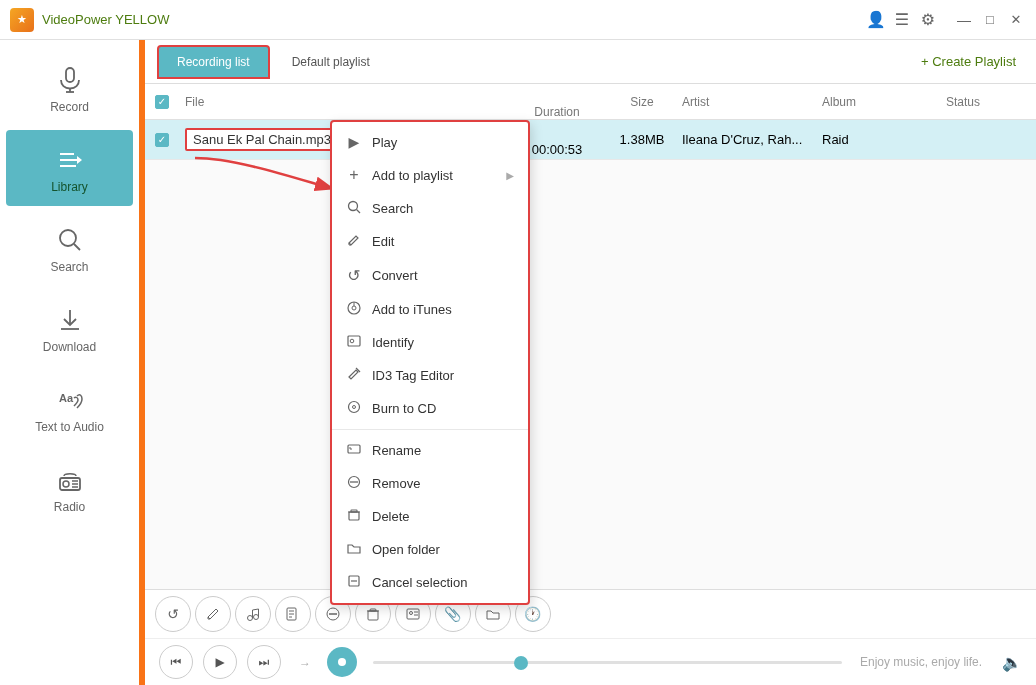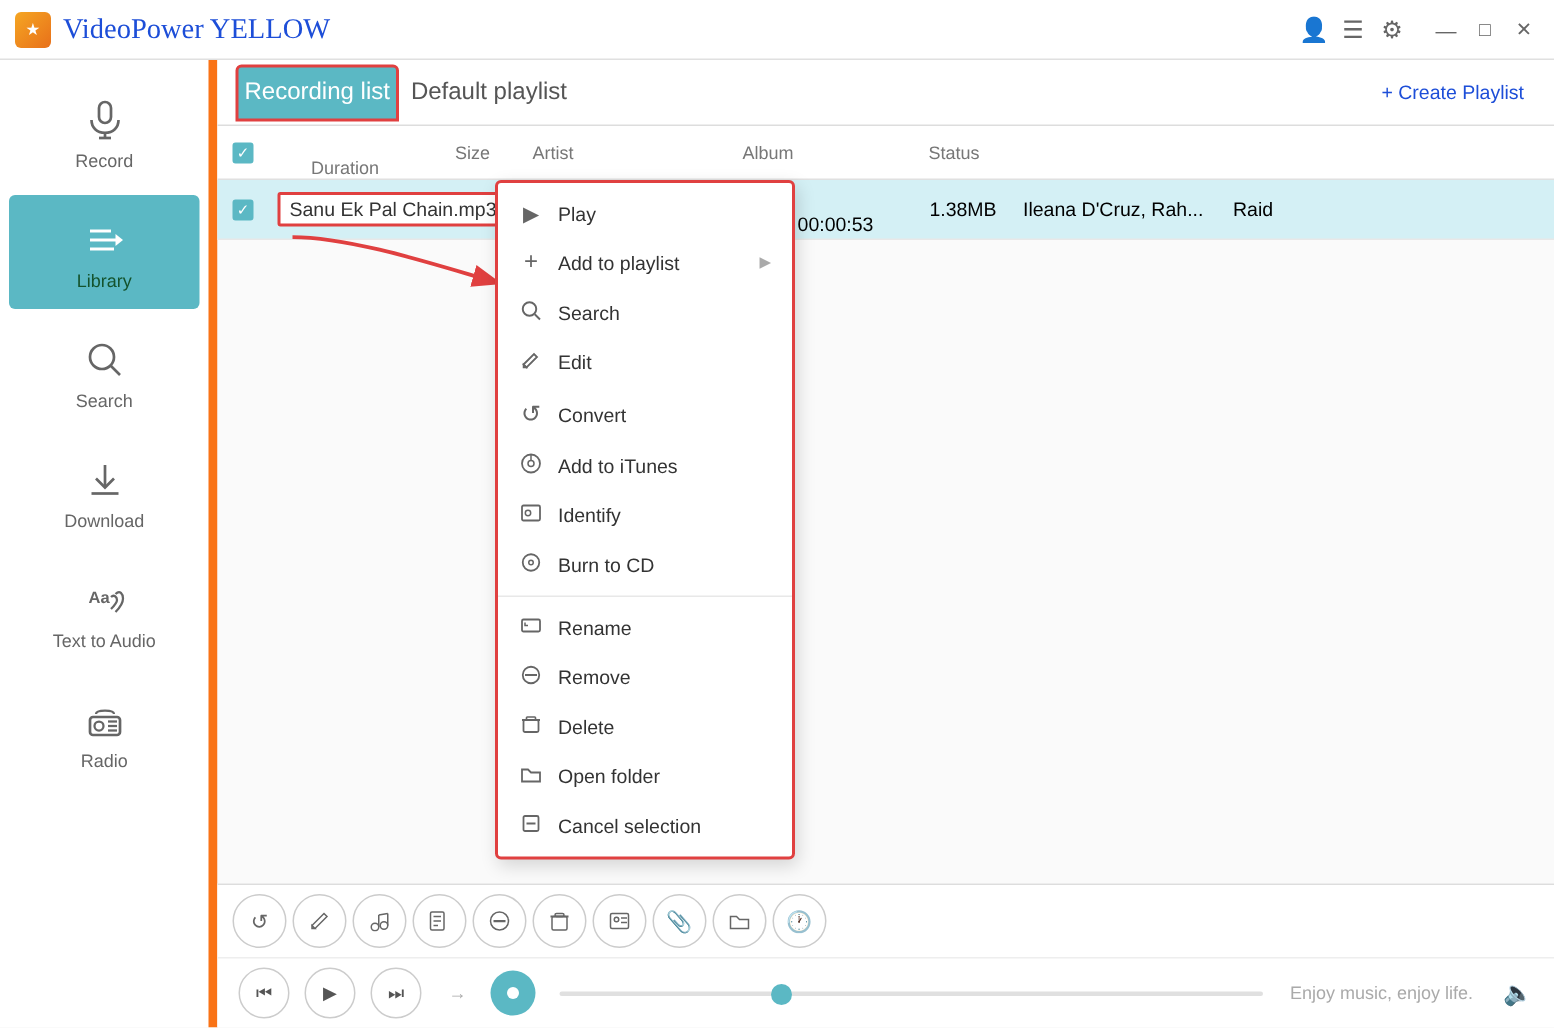--- a/index.html
+++ b/index.html
@@ -16,21 +16,21 @@
     }
     #titlebar .app-logo {
       width: 24px; height: 24px;
       background: linear-gradient(135deg, #f5a623, #e8701a);
       border-radius: 4px;
       margin-right: 8px;
       display: flex; align-items: center; justify-content: center;
       font-size: 12px; color: white;
     }
     #titlebar .app-title {
-      font-size: 19px; color: #1d4ed8; flex: 1; font-family: Liberation Serif, serif;
+      font-size: 13px; color: #4d7c0f; flex: 1;
     }
     #titlebar .win-controls {
       display: flex; gap: 6px; align-items: center;
     }
     #titlebar .win-controls span {
       font-size: 16px; color: #666; cursor: pointer; width: 20px; text-align: center;
     }
 
     
     #layout { display: flex; height: calc(685px - 40px); }
@@ -65,35 +65,35 @@
 
     
     #tabbar {
       display: flex; align-items: center;
       background: #fff;
       border-bottom: 1px solid #ddd;
       padding: 0 12px;
       height: 44px;
     }
     .tab {
-      padding: 8px 4px;
-      font-size: 16px;
+      padding: 8px 18px;
+      font-size: 12px;
       cursor: pointer;
       color: #555;
       border-radius: 4px 4px 0 0;
     }
     .tab.active {
       background: #5bb8c4;
       color: white;
       border: 2px solid #e04040;
     }
     .tab-spacer { flex: 1; }
     .create-playlist-btn {
       display: flex; align-items: center; gap: 4px;
-      font-size: 13px; color: #1d4ed8; cursor: pointer;
+      font-size: 13px; color: #4d7c0f; cursor: pointer;
       padding: 4px 8px;
     }
 
     
     #table-header {
       display: flex; align-items: center;
       background: #fff;
       border-bottom: 1px solid #e0e0e0;
       padding: 0 10px;
       height: 36px;
@@ -298,20 +298,21 @@
       <div class="tab active">Recording list</div>
       <div class="tab" style="margin-left:4px;">Default playlist</div>
       <div class="tab-spacer"></div>
       <div class="create-playlist-btn">+ Create Playlist</div>
     </div>
 
     <div id="table-header">
       <div class="col-check">
         <div class="checkbox">✓</div>
       </div>
+      <div class="col-file">File</div>
       <div class="col-duration">Duration</div>
       <div class="col-size">Size</div>
       <div class="col-artist">Artist</div>
       <div class="col-album">Album</div>
       <div class="col-status">Status</div>
     </div>
 
     <div class="table-row">
       <div class="col-check">
         <div class="checkbox">✓</div>
@@ -447,20 +448,29 @@
       <svg width="14" height="14" viewBox="0 0 14 14">
           <rect x="1" y="2" width="12" height="10" rx="1" stroke="#666" stroke-width="1.2" fill="none"></rect>
           <circle cx="5" cy="7" r="1.8" stroke="#666" stroke-width="1" fill="none"></circle>
         </svg>
     </span>
     <span>Identify</span>
   </div>
   <div class="menu-item">
     <span class="mi-icon">
       <svg width="14" height="14" viewBox="0 0 14 14">
+          <path d="M2 10 L9 3 L11 5 L4 12 Z" stroke="#666" stroke-width="1.2" fill="none"></path>
+          <line x1="9" y1="1" x2="13" y2="5" stroke="#666" stroke-width="1.2"></line>
+        </svg>
+    </span>
+    <span>ID3 Tag Editor</span>
+  </div>
+  <div class="menu-item">
+    <span class="mi-icon">
+      <svg width="14" height="14" viewBox="0 0 14 14">
           <circle cx="7" cy="7" r="5.5" stroke="#666" stroke-width="1.2" fill="none"></circle>
           <circle cx="7" cy="7" r="1.5" stroke="#666" stroke-width="1" fill="none"></circle>
         </svg>
     </span>
     <span>Burn to CD</span>
   </div>
   <div class="menu-divider"></div>
   <div class="menu-item">
     <span class="mi-icon">
       <svg width="14" height="14" viewBox="0 0 14 14">

